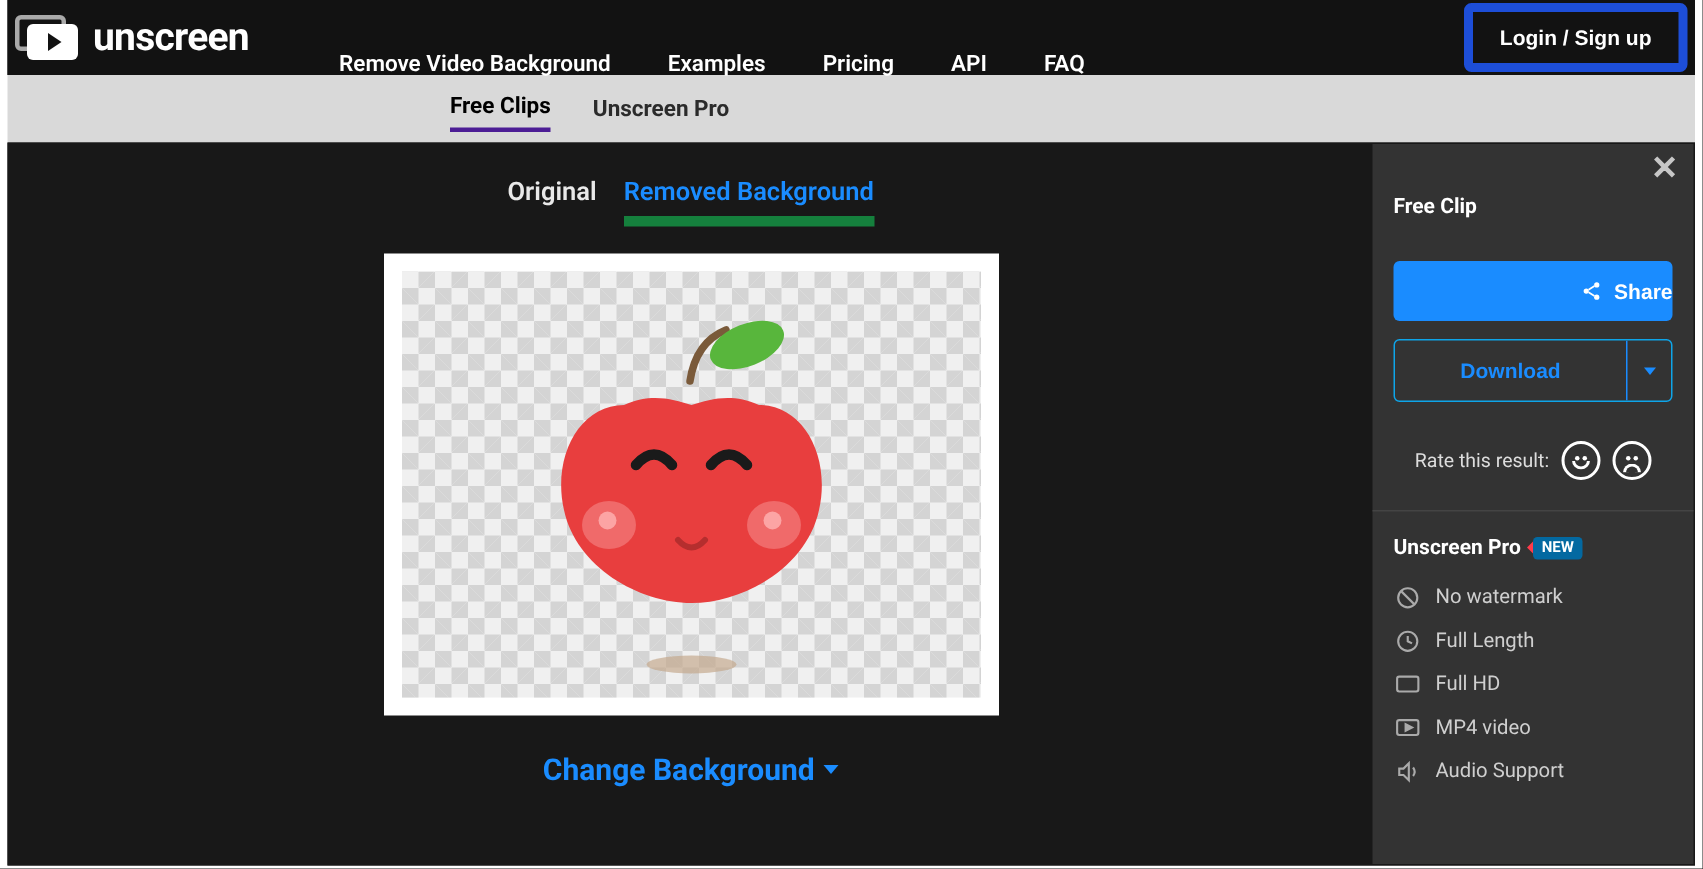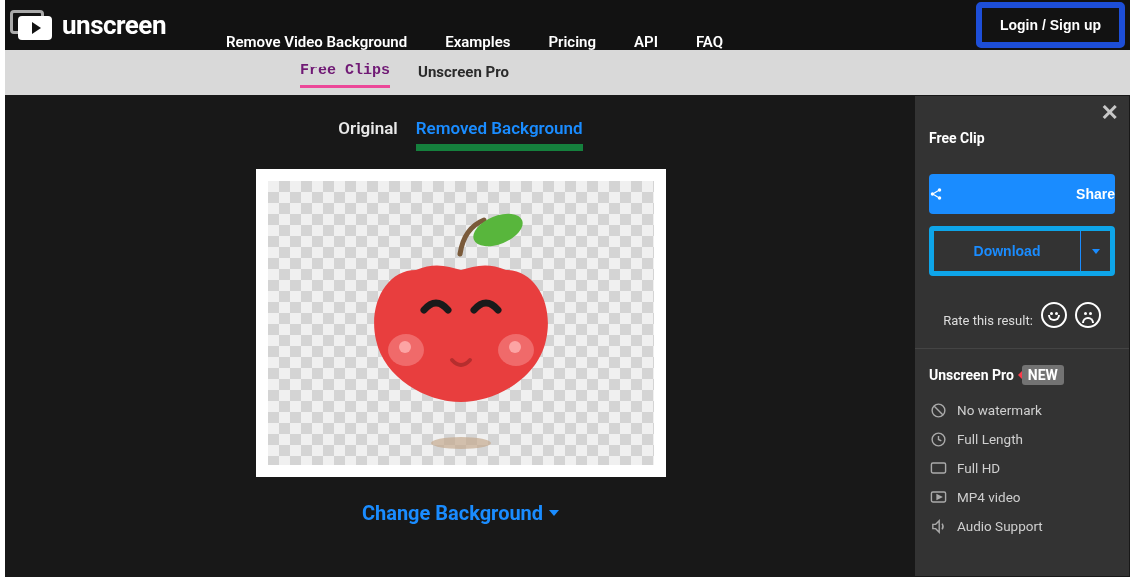--- a/index.html
+++ b/index.html
@@ -105,23 +105,22 @@
     gap: 28px;
     margin: 0 5px;
   }
   .subnav-item {
     font-size: 15px;
     font-weight: 700;
     cursor: pointer;
     padding: 4px 0 6px;
   }
   .subnav-item.active {
-    color: #701a75;
-    border-bottom: 3px solid #ec4899;
-    font-family: Liberation Mono, monospace;
+    color: #000000;
+    border-bottom: 3px solid #4c1d95;
   }
   .subnav-item:not(.active) {
     color: #2b2b2b;
   }
   .workspace {
     display: flex;
     height: 482px;
     margin: 0 5px;
     background: #181818;
     border: 1px solid #181818;
@@ -221,27 +220,27 @@
     background: #1a8cff;
     border: none;
     color: #fff;
     padding: 12px 0;
     font-size: 14px;
     font-weight: 700;
     border-radius: 4px;
     cursor: pointer;
     display: flex;
     align-items: center;
-    justify-content: space-between;
+    justify-content: flex-end;
     gap: 8px;
     margin-bottom: 12px;
   }
   .dl-row {
     display: flex;
-    border: 5px solid #0ea5e9;
+    border: 1px solid #0ea5e9;
     border-radius: 4px;
     overflow: hidden;
   }
   .dl-btn {
     flex: 1;
     background: transparent;
     border: none;
     color: #1a8cff;
     padding: 12px 0;
     font-size: 14px;
@@ -258,21 +257,21 @@
     cursor: pointer;
   }
   .dl-caret .tri {
     width: 0; height: 0;
     border-left: 4px solid transparent;
     border-right: 4px solid transparent;
     border-top: 5px solid #1a8cff;
   }
   .rate-row {
     display: flex;
-    align-items: flex-end;
+    align-items: center;
     justify-content: center;
     gap: 8px;
     margin-top: 26px;
     color: #ddd;
     font-size: 13px;
   }
   .face {
     width: 26px; height: 26px;
     border: 2px solid #fff;
     border-radius: 50%;
@@ -313,23 +312,23 @@
     padding: 16px 14px;
   }
   .pro-header {
     display: flex;
     align-items: center;
     gap: 8px;
     margin-bottom: 16px;
   }
   .pro-title { color: #fff; font-size: 14px; font-weight: 700; }
   .badge-new {
-    background: #737373;
+    background: #0369a1;
     color: #fff;
-    font-size: 14px;
+    font-size: 10px;
     font-weight: 700;
     padding: 2px 6px;
     border-radius: 3px;
     position: relative;
   }
   .badge-new::before {
     content: '';
     position: absolute;
     left: -4px; top: 50%;
     transform: translateY(-50%);

